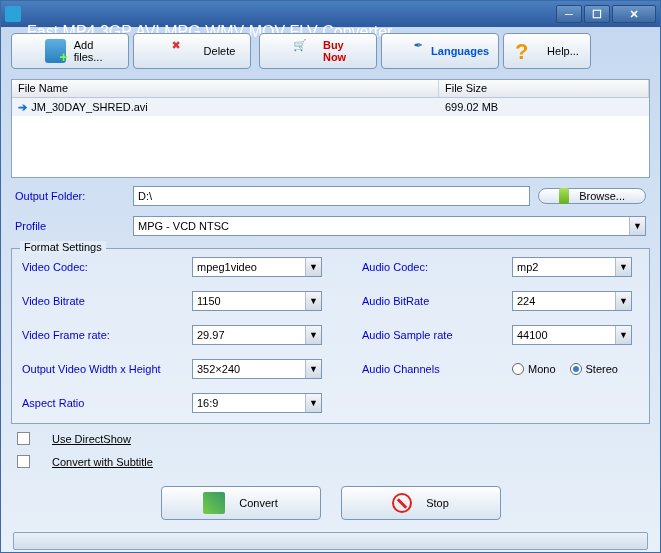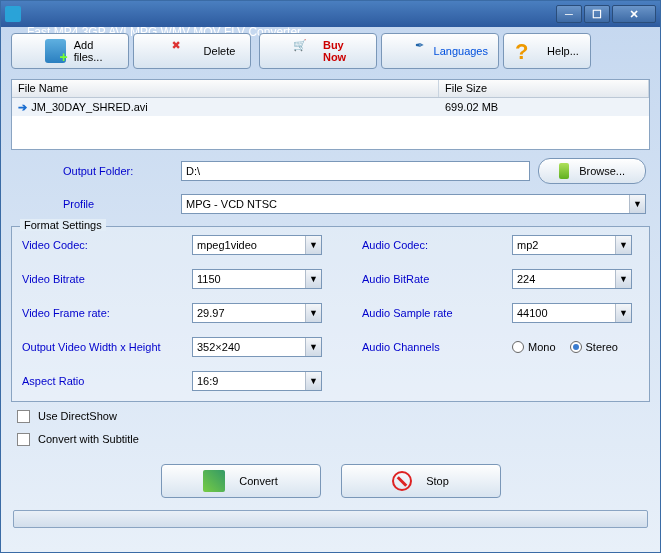--- a/index.html
+++ b/index.html
@@ -1,62 +1,62 @@
 <!DOCTYPE html>
 <html><head>
 <meta charset="utf-8">
 <style>
 * { box-sizing: border-box; margin: 0; padding: 0; font-family: Tahoma, sans-serif; font-size: 11px; }
 body { background: #fff; width: 661px; height: 553px; overflow: hidden; }
 .window { width: 661px; height: 553px; border: 1px solid #3a6ba5; background: linear-gradient(#c4d7ef, #e8f0f9); display: flex; flex-direction: column; }
 .titlebar { height: 26px; background: linear-gradient(#4a7fc0, #2d5a9e); color: #fff; display: flex; align-items: center; padding: 0 4px; }
 .titlebar .app-icon { width: 16px; height: 16px; background: #2aa3d8; margin-right: 6px; border-radius: 2px; }
-.titlebar .title { flex: 1; font-size: 12px; margin-top: 35px; }
+.titlebar .title { flex: 1; font-size: 16px; margin-top: 35px; }
 .win-btns { display: flex; gap: 2px; }
 .win-btn { width: 26px; height: 18px; background: linear-gradient(#6a95c9,#3d6aa5); border: 1px solid #2a4d7a; border-radius: 2px; color:#fff; display:flex; align-items:center; justify-content:center; font-weight:bold; cursor:pointer; }
 .win-btn.close { width: 44px; background: linear-gradient(#6a95c9,#3d6aa5); }
 .toolbar { display: flex; gap: 4px; padding: 6px 10px; }
 .tb-btn { height: 36px; border: 1px solid #7a97b8; border-radius: 4px; background: linear-gradient(#fefefe,#d8e4f0); display:flex; align-items:center; justify-content:center; gap:8px; padding: 0 10px; cursor:pointer; }
 .tb-btn.w1 { width: 118px; padding-left: 33px; }
 .tb-icon { width: 24px; height: 24px; display:inline-block; }
 .add-icon { background: linear-gradient(#5fb0e0,#2a7fc0); border-radius:3px; position:relative; }
 .add-icon::after{content:"+"; color:#7f3; position:absolute; right:-2px; bottom:-2px; font-weight:bold; font-size:14px;}
 .delete-icon { color:#d33; }
 .buy-icon { color:#c33; }
 .lang-icon { color:#26a; }
 .help-icon { color:#e90; font-size:22px; font-weight:bold; }
 .buy-label{color:#c00;font-weight:bold;}
-.lang-label{color:#0050dd;font-weight:normal;}
+.lang-label{color:#0050dd;font-weight:bold;}
 .content { flex:1; padding: 4px 10px 8px; display:flex; flex-direction:column; gap:6px; }
-.filelist { border:1px solid #8aa4c2; background:#fff; height:71px; display:flex; flex-direction:column; }
+.filelist { border:1px solid #8aa4c2; background:#fff; height:99px; display:flex; flex-direction:column; }
 .filelist-header { display:flex; background: linear-gradient(#fcfcfc,#e4e9ef); border-bottom:1px solid #bcc8d6; height:18px; }
 .fh-col { padding:2px 6px; border-right:1px solid #c9d4e0; }
 .fh-col.name { flex:1; }
 .fh-col.size { width:210px; }
 .filelist-row { display:flex; height:18px; align-items:center; background:#eef3f9; }
 .fr-name { flex:1; padding:0 6px; display:flex; align-items:center; gap:4px; }
 .fr-size { width:210px; padding:0 6px; }
 .arrow-icon{color:#1a6dd0;font-weight:bold;}
 .form-row { display:flex; align-items:center; gap:8px; padding: 2px 4px; }
-.blue-label { color:#0000cc; width:110px;margin-left:48px; }
+.blue-label { color:#0000cc; width:110px; }
 .text-input { flex:1; height:20px; border:1px solid #7a97b8; background:#fff; padding:0 4px; }
-.browse-btn { width:108px; height:26px; border:1px solid #7a97b8; border-radius:12px; background:linear-gradient(#fff,#dce6f0); display:flex; align-items:center; gap:10px; padding:0 20px; cursor:pointer; }
+.browse-btn { width:108px; height:16px; border:1px solid #7a97b8; border-radius:12px; background:linear-gradient(#fff,#dce6f0); display:flex; align-items:center; gap:10px; padding:0 20px; cursor:pointer; }
 .folder-icon{width:20px;height:16px;background:linear-gradient(#aee05a,#5fb020);border-radius:2px;}
 .dropdown { height:20px; border:1px solid #7a97b8; background:#fff; display:flex; align-items:center; padding:0 4px; position:relative; cursor:pointer; }
 .dropdown .dd-arrow { position:absolute; right:0; top:0; bottom:0; width:16px; background:linear-gradient(#f4f6f9,#d0dae6); border-left:1px solid #b0bccb; display:flex; align-items:center; justify-content:center; font-size:9px; }
 .fieldset { border:1px solid #8aa4c2; padding:8px 10px 10px; position:relative; margin-top:4px; background:rgba(255,255,255,0.3); }
 .fieldset-legend { position:absolute; top:-8px; left:8px; background:linear-gradient(#e2edf7,#e2edf7); padding:0 4px; color:#000; }
 .settings-grid { display:grid; grid-template-columns: 170px 130px 40px 150px 120px; row-gap:14px; align-items:center; }
 .sg-label { color:#0000cc; }
 .sg-dd { }
 .radio-group { display:flex; gap:14px; align-items:center; }
 .radio { display:flex; align-items:center; gap:4px; cursor:pointer; }
 .radio-circle{width:12px;height:12px;border:1px solid #666;border-radius:50%;display:inline-flex;align-items:center;justify-content:center;background:#fff;}
 .radio-dot{width:6px;height:6px;background:#3a7cd0;border-radius:50%;}
-.checkbox-row { display:flex; gap:8px; padding:2px 6px; }
+.checkbox-row { display:flex; align-items:center; gap:22px; padding:2px 6px;text-decoration:underline; }
 .checkbox { width:13px; height:13px; border:1px solid #888; background:#fff; cursor:pointer; }
 .action-row { display:flex; justify-content:center; gap:20px; padding:10px 0 6px; }
 .action-btn { width:160px; height:34px; border:1px solid #7a97b8; border-radius:4px; background:linear-gradient(#fefefe,#d8e4f0); display:flex; align-items:center; justify-content:center; gap:14px; font-size:15px; cursor:pointer; }
 .convert-icon{width:22px;height:22px;background:linear-gradient(45deg,#7c4,#396);border-radius:2px;}
 .stop-icon{width:20px;height:20px;border:2px solid #d22;border-radius:50%;position:relative;}
 .stop-icon::after{content:"";position:absolute;left:2px;right:2px;top:7px;height:3px;background:#d22;transform:rotate(45deg);}
 .progress { height:18px; border:1px solid #8aa4c2; background:linear-gradient(#eaf0f7,#d2deec); margin:0 2px 2px; border-radius:2px; }
 </style>
 </head>
 <body>

